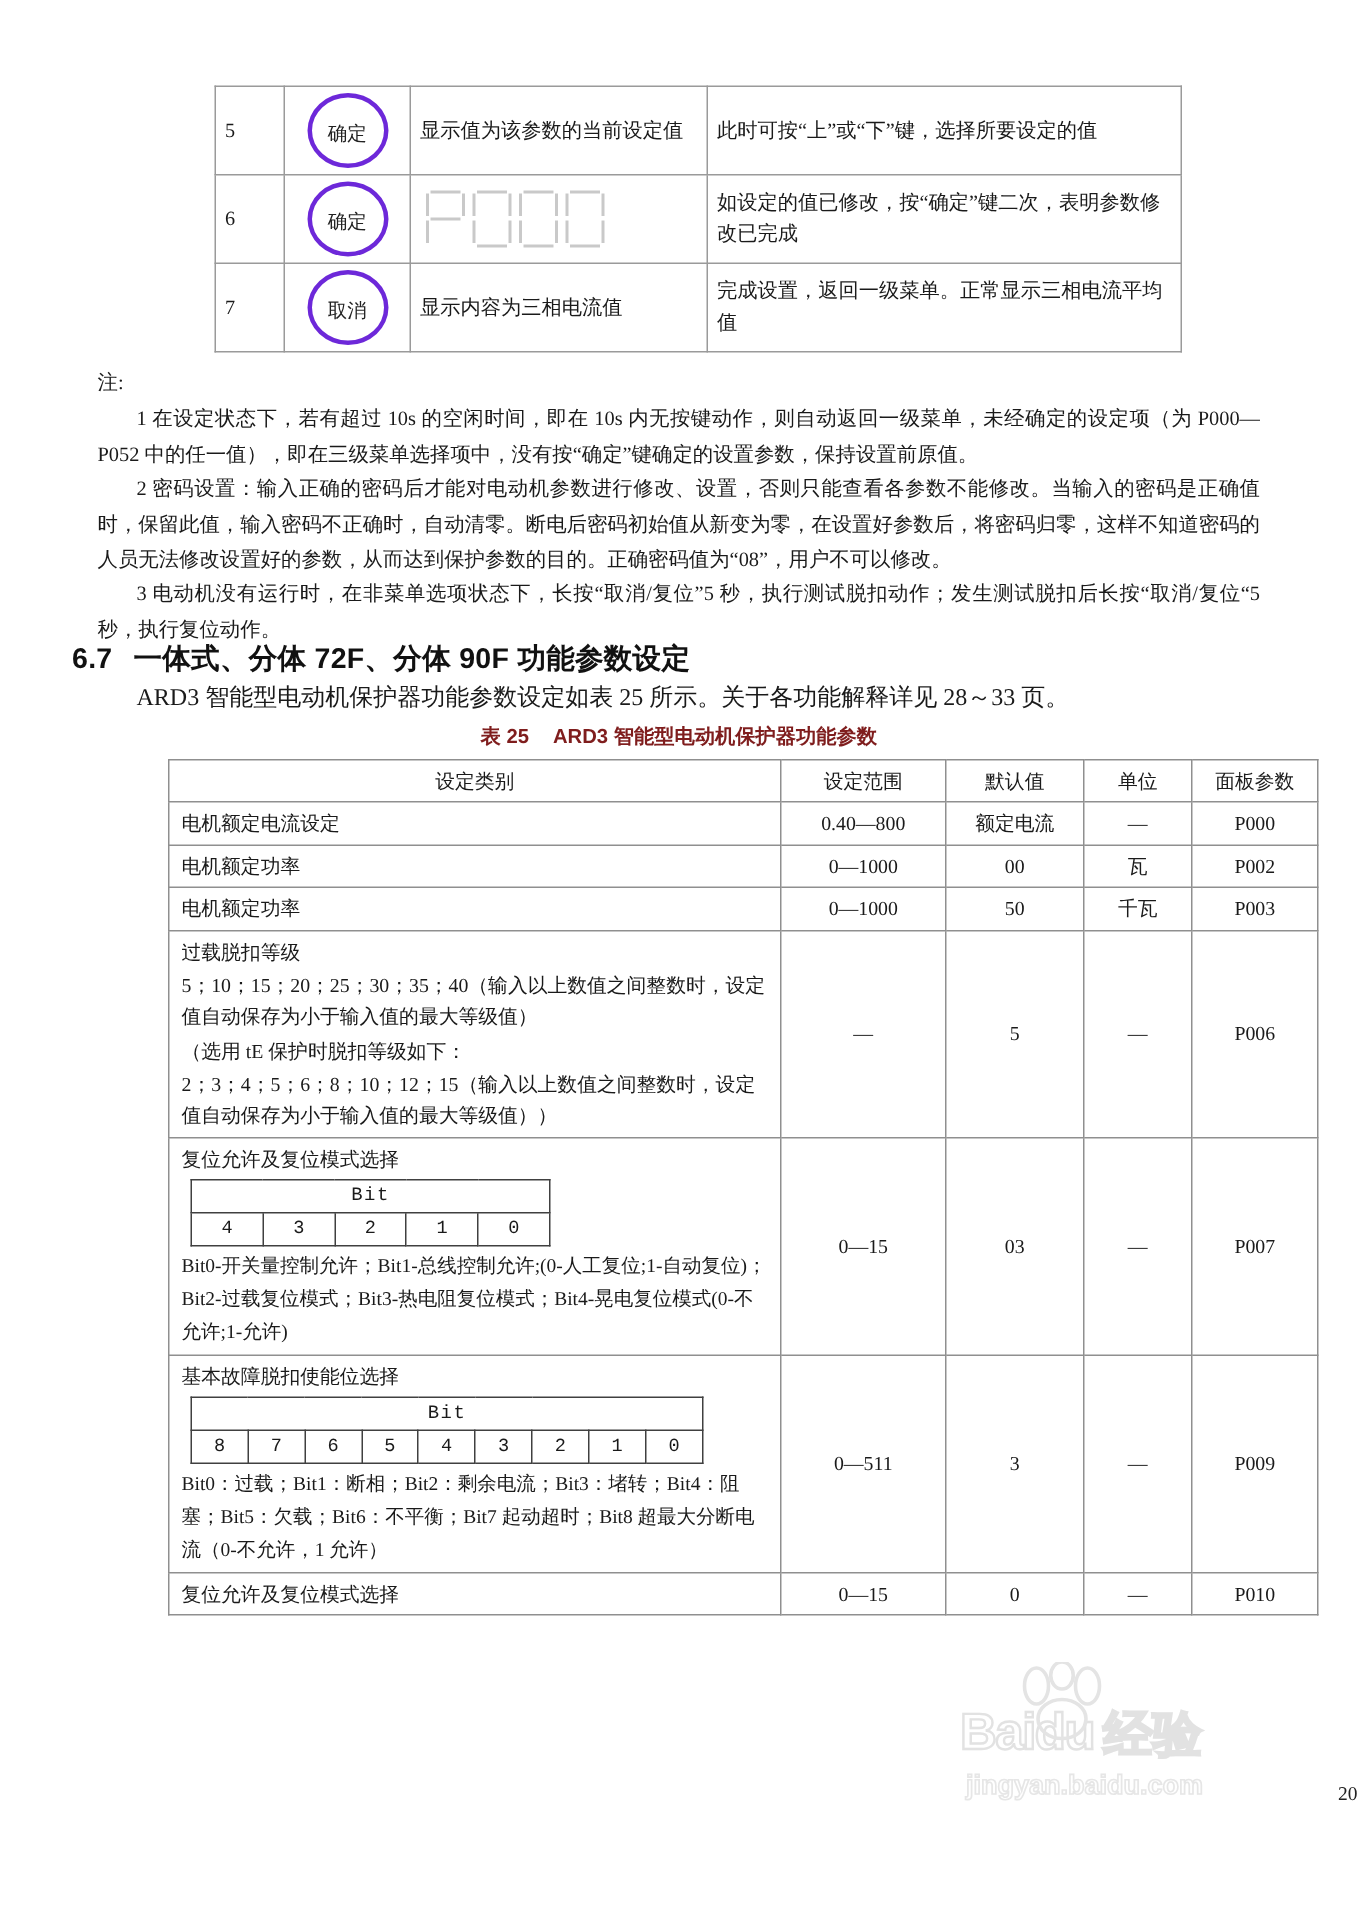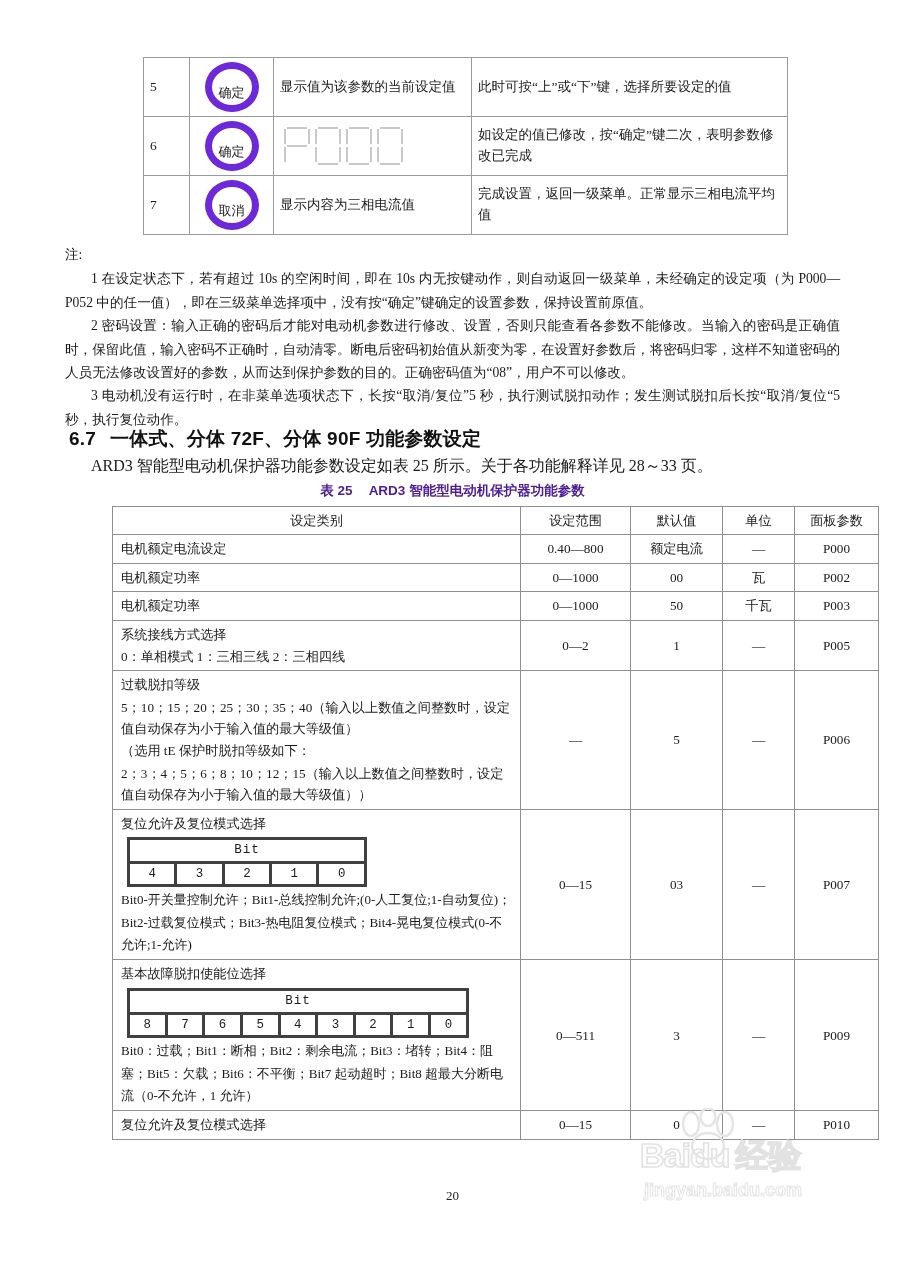--- a/index.html
+++ b/index.html
@@ -42,21 +42,21 @@
   }
   .c-num  { width: 46px; text-align: left; vertical-align: top; padding-top: 6px; }
   .c-btn  { width: 84px; text-align: center; }
   .c-disp { width: 198px; }
   .c-desc { }
 
   .btn-oval {
     display: inline-block;
     width: 54px;
     height: 50px;
-    border: 7px solid #6d28d9;
+    border: 3px solid #6d28d9;
     border-radius: 50%;
     line-height: 48px;
     text-align: center;
     font-size: 13px;
     color: #222;
   }
 
   
   .seg-display {
     display: flex;
@@ -100,21 +100,21 @@
   }
   .notes .note-label { margin: 0 0 1px 0; }
   .notes p.note-item {
     margin: 0;
     text-indent: 26px;
   }
 
   
   .sec-head {
     position: absolute;
-    left: 69px;
+    left: 48px;
     top: 426px;
     font-family: "Liberation Sans", "DejaVu Sans", sans-serif;
     font-weight: bold;
     font-size: 19px;
     letter-spacing: 0.2px;
     color: #111;
   }
   .sec-head .sec-num { margin-right: 14px; }
 
   .sec-body {
@@ -130,21 +130,21 @@
   
   .tbl-caption {
     position: absolute;
     left: 0;
     top: 482px;
     width: 905px;
     text-align: center;
     font-family: "Liberation Sans", "DejaVu Sans", sans-serif;
     font-weight: bold;
     font-size: 13.5px;
-    color: #4c1d95;
+    color: #7f1d1d;
   }
   .tbl-caption .cap-gap { display: inline-block; width: 16px; }
 
   
   .main-table-wrap {
     position: absolute;
     left: 112px;
     top: 506px;
     width: 698px;
   }
@@ -175,41 +175,41 @@
   .cat-line.sub { margin-top: 1px; }
 
   
   table.bit-table {
     border-collapse: collapse;
     margin: 3px 0 2px 6px;
     table-layout: fixed;
     font-family: "Liberation Mono", "DejaVu Sans Mono", monospace;
   }
   table.bit-table td {
-    border: 3px solid #404040;
+    border: 1px solid #404040;
     text-align: center;
     font-size: 12.4px;
     padding: 1px 0;
     line-height: 1.5;
   }
   table.bit5 { width: 240px; }
   table.bit5 td { width: 48px; }
   table.bit9 { width: 342px; }
   table.bit9 td { width: 38px; }
   .bit-head { font-size: 12.6px !important; letter-spacing: 1px; }
 
   .bit-desc { display: block; line-height: 1.72; font-size: 13px; }
 
   
   .page-num {
     position: absolute;
     left: 0;
     top: 1188px;
     width: 905px;
-    text-align: center;
+    text-align: right;
     font-size: 13px;
     color: #222;
   }
 
   
   .watermark {
     position: absolute;
     left: 640px;
     top: 1138px;
     width: 250px;
@@ -386,30 +386,20 @@
           <td class="cat-cell">
             <span class="cat-line">电机额定功率</span>
           </td>
           <td class="ctr">0—1000</td>
           <td class="ctr">50</td>
           <td class="ctr">千瓦</td>
           <td class="ctr">P003</td>
         </tr>
 
 
-        <tr>
-          <td class="cat-cell">
-            <span class="cat-line">系统接线方式选择</span>
-            <span class="cat-line sub">0：单相模式 1：三相三线 2：三相四线</span>
-          </td>
-          <td class="ctr">0—2</td>
-          <td class="ctr">1</td>
-          <td class="ctr">—</td>
-          <td class="ctr">P005</td>
-        </tr>
 
         <tr>
           <td class="cat-cell">
             <span class="cat-line">过载脱扣等级</span>
             <span class="cat-line sub">5；10；15；20；25；30；35；40（输入以上数值之间整数时，设定值自动保存为小于输入值的最大等级值）</span>
             <span class="cat-line sub">（选用 tE 保护时脱扣等级如下：</span>
             <span class="cat-line sub">2；3；4；5；6；8；10；12；15（输入以上数值之间整数时，设定值自动保存为小于输入值的最大等级值））</span>
           </td>
           <td class="ctr">—</td>
           <td class="ctr">5</td>

